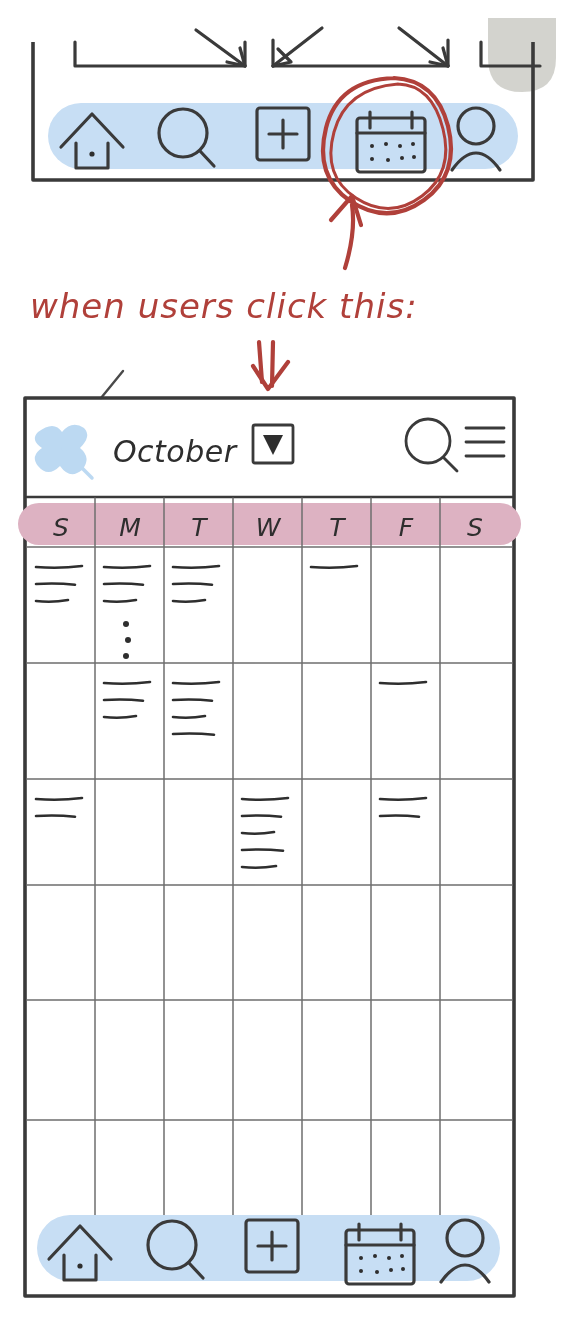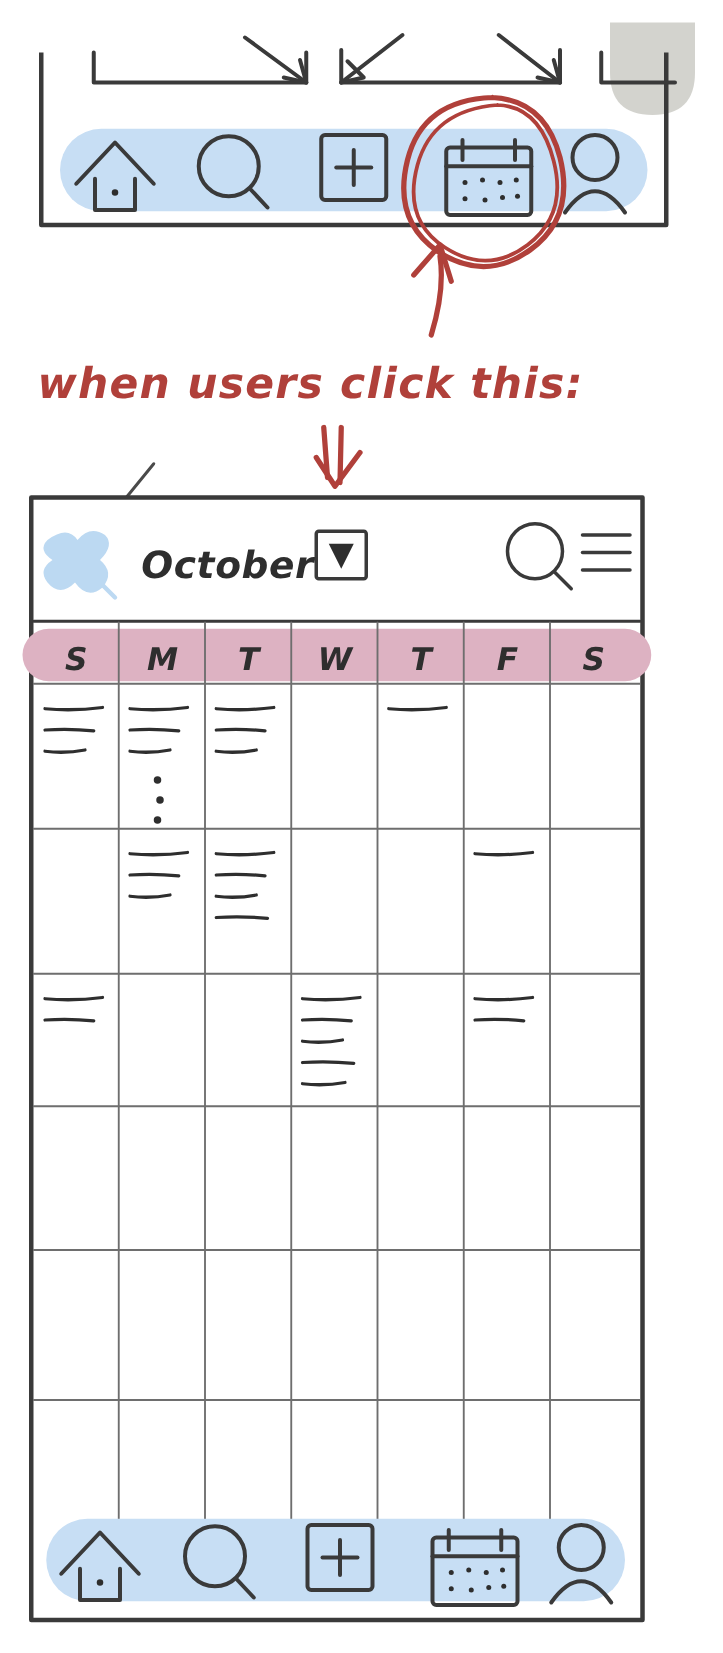--- a/index.html
+++ b/index.html
@@ -11,21 +11,20 @@
     width: 578px;
     height: 1322px;
     position: relative;
     overflow: hidden;
     font-family: "DejaVu Sans", sans-serif;
   }
 
   .stage {
     position: absolute;
     inset: 0;
-    font-weight: bold;
   }
 
   svg.layer {
     position: absolute;
     top: 0;
     left: 0;
     width: 578px;
     height: 1322px;
     overflow: visible;
   }

